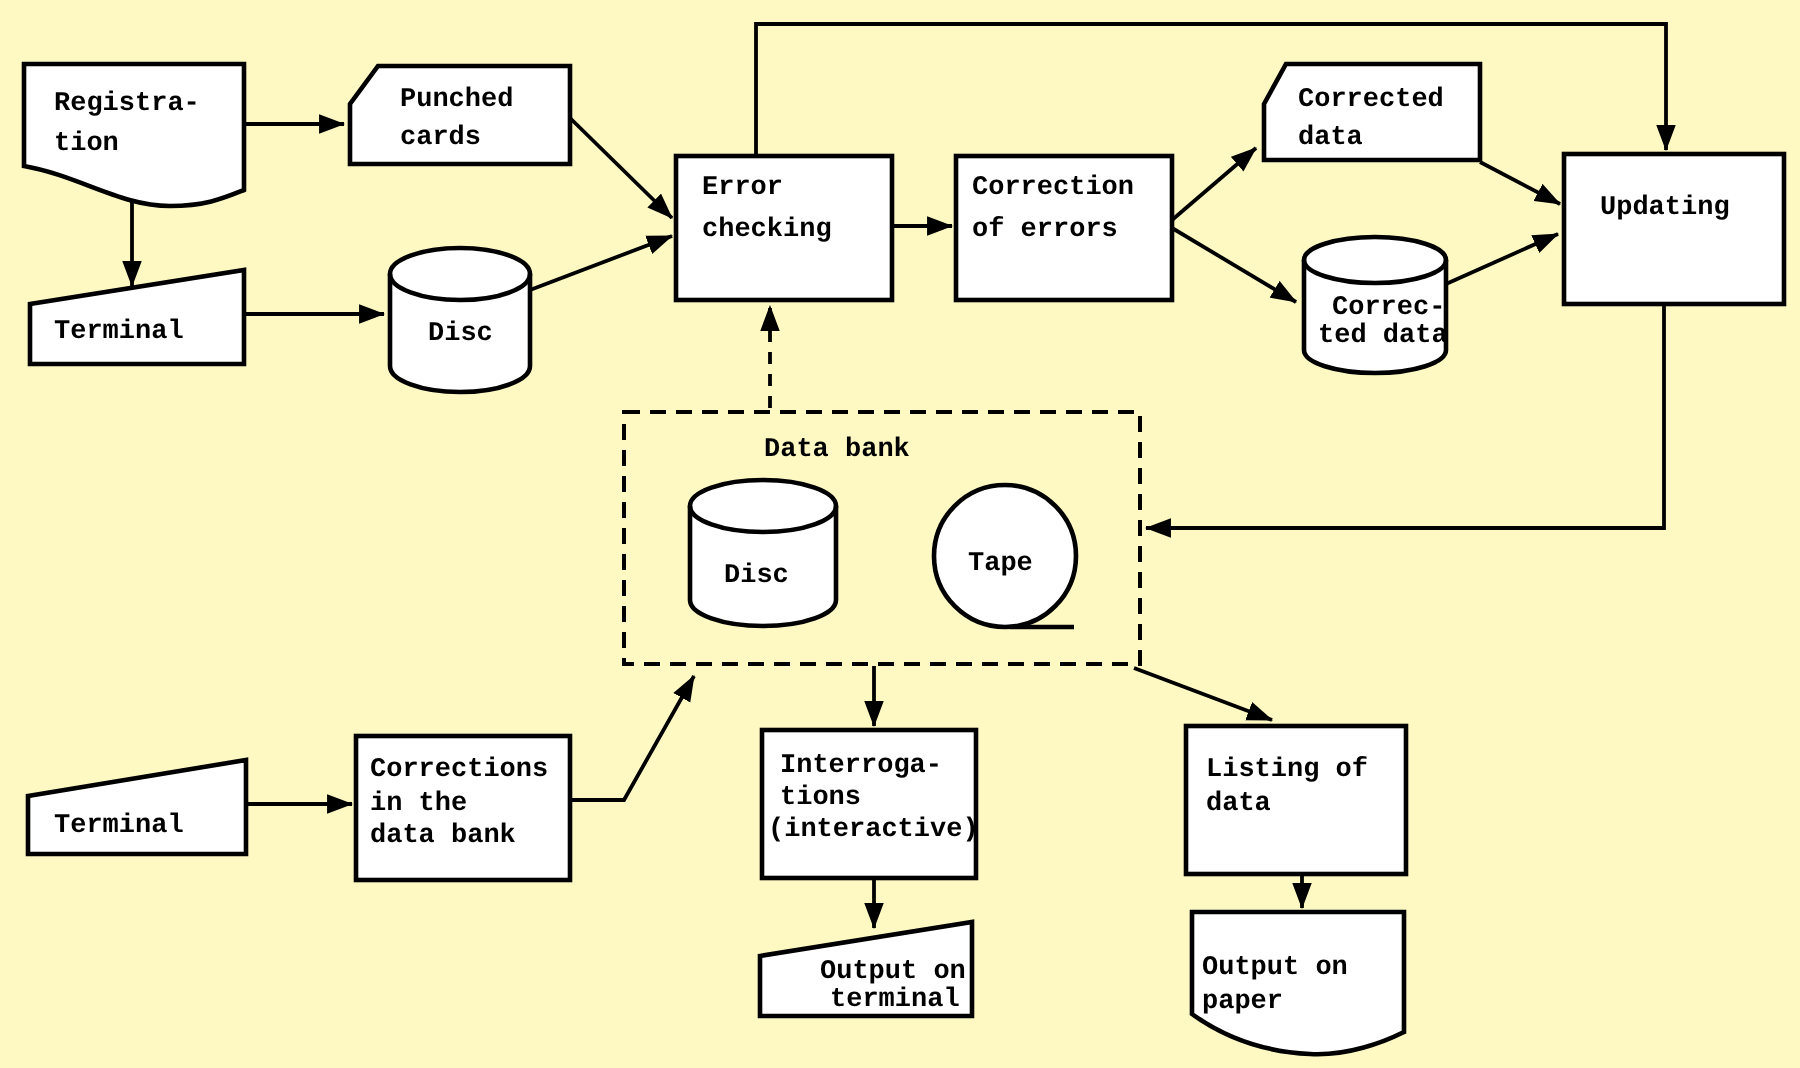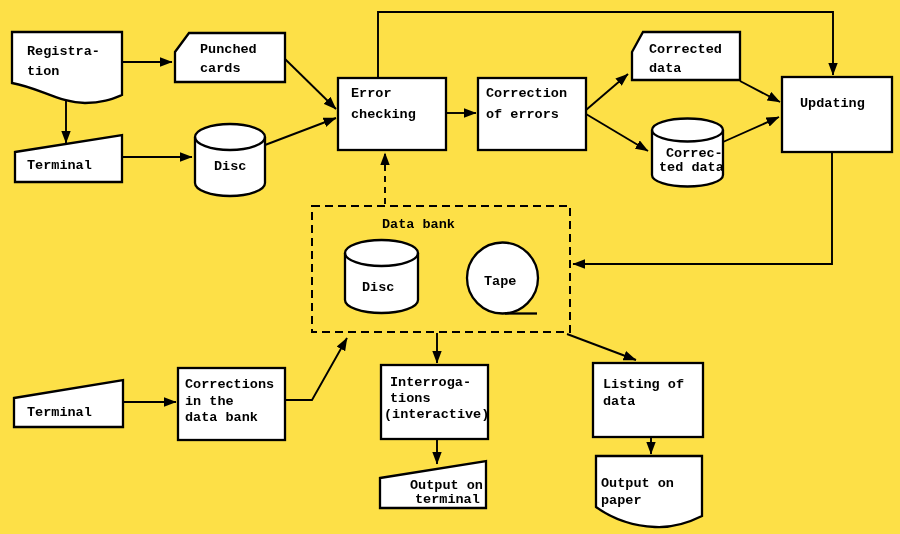--- a/index.html
+++ b/index.html
@@ -1,17 +1,17 @@
 <!DOCTYPE html>
 <html><head>
 <meta charset="utf-8">
 <style>
   html, body { margin: 0; padding: 0; background: #ffffff; }
   .canvas-wrap {
-    width: 900px; height: 534px; background: #fde047;
+    width: 900px; height: 534px; background: #fef9c3;
     position: relative; overflow: hidden;
     font-family: "Liberation Mono", "DejaVu Sans Mono", monospace;
   }
   svg text {
     font-family: "Liberation Mono", "DejaVu Sans Mono", monospace;
     font-size: 13.5px;
     font-weight: bold;
     fill: #000000;
   }
   .shape   { fill: #ffffff; stroke: #000000; stroke-width: 2.3; }

